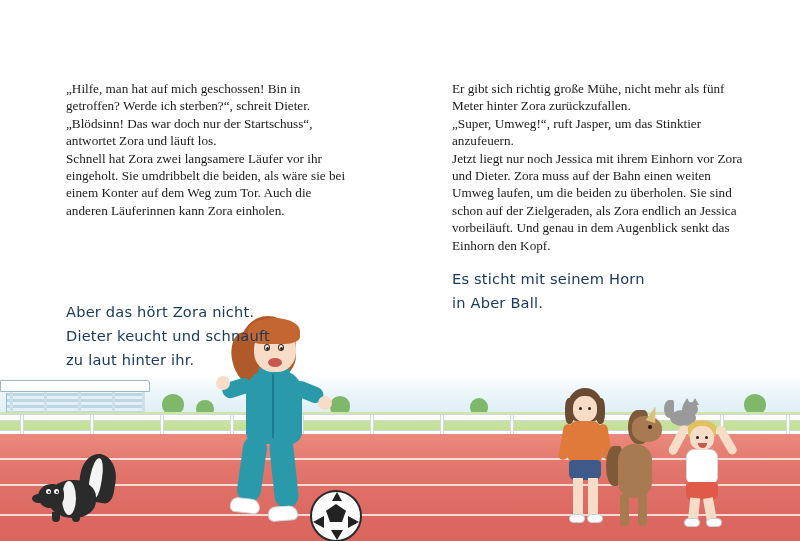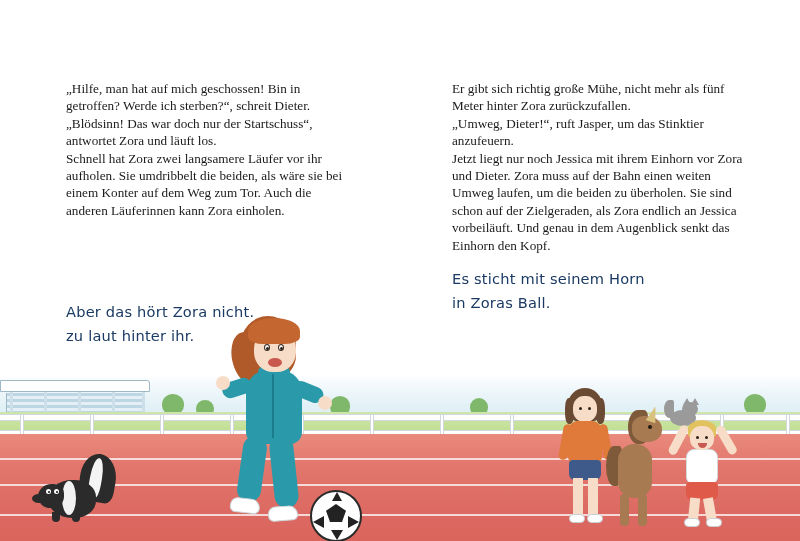--- a/index.html
+++ b/index.html
@@ -540,32 +540,33 @@
     <div class="ball-p c"></div>
     <div class="ball-p t"></div>
     <div class="ball-p l"></div>
     <div class="ball-p r"></div>
     <div class="ball-p b"></div>
   </div>
 
   <div class="col col-left">
     <p>„Hilfe, man hat auf mich geschossen! Bin in getroffen? Werde ich sterben?“, schreit Dieter.</p>
     <p>„Blödsinn! Das war doch nur der Startschuss“, antwortet Zora und läuft los.</p>
-    <p>Schnell hat Zora zwei langsamere Läufer vor ihr aufholen. Sie umdribbelt die beiden, als wäre sie bei einem Konter auf dem Weg zum Tor. Auch die anderen Läuferinnen kann Zora einholen.</p>
+    <p>Schnell hat Zora zwei langsamere Läufer vor ihr eingeholt. Sie umdribbelt die beiden, als wäre sie bei einem Konter auf dem Weg zum Tor. Auch die anderen Läuferinnen kann Zora einholen.</p>
   </div>
 
   <div class="col col-right">
     <p>Er gibt sich richtig große Mühe, nicht mehr als fünf Meter hinter Zora zurückzufallen.</p>
-    <p>„Umweg, Dieter!“, ruft Jasper, um das Stinktier anzufeuern.</p>
+    <p>„Super, Umweg!“, ruft Jasper, um das Stinktier anzufeuern.</p>
     <p>Jetzt liegt nur noch Jessica mit ihrem Einhorn vor Zora und Dieter. Zora muss auf der Bahn einen weiten Umweg laufen, um die beiden zu überholen. Sie sind schon auf der Zielgeraden, als Zora endlich an Jessica vorbeiläuft. Und genau in dem Augenblick senkt das Einhorn den Kopf.</p>
   </div>
 
   <div class="hand hand-left">
     <div>Aber das hört Zora nicht.</div>
+    <div>Dieter keucht und schnauft</div>
     <div>zu laut hinter ihr.</div>
   </div>
 
   <div class="hand hand-right">
     <div>Es sticht mit seinem Horn</div>
-    <div>in Zoras Ball.</div>
+    <div>in Aber Ball.</div>
   </div>
 
 </div>
 
 </body></html>

